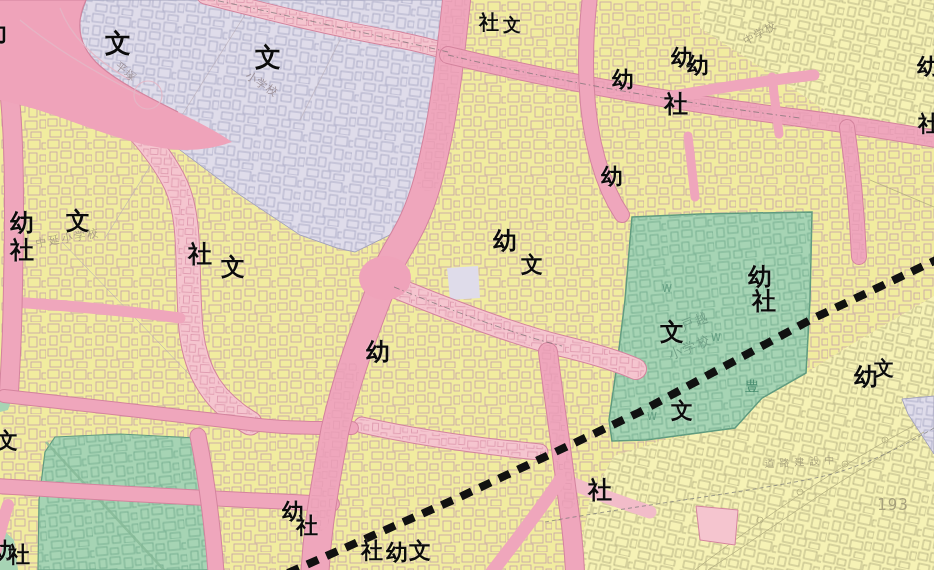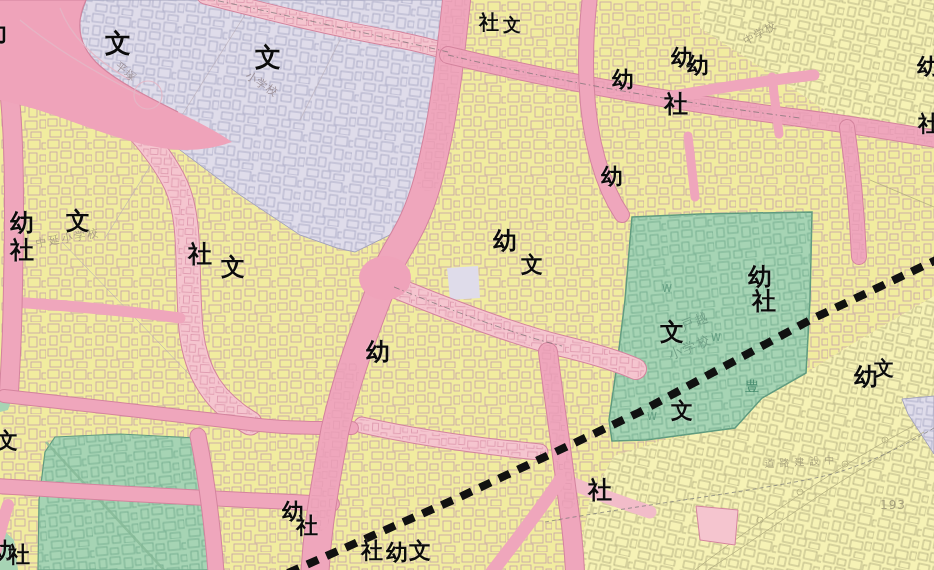--- a/index.html
+++ b/index.html
@@ -224,18 +224,18 @@
     </div>
   <div class="lbl-layer" id="basemap-text-layer">
       <span class="base-lbl" style="left: 126px; top: 72px; font-size: 11px; color: rgb(155, 143, 150); letter-spacing: 1px; transform: translate(-50%, -50%) rotate(38deg);">平塚</span>
       <span class="base-lbl" style="left: 262px; top: 84px; font-size: 11px; color: rgb(155, 143, 150); letter-spacing: 1px; transform: translate(-50%, -50%) rotate(33deg);">小学校</span>
       <span class="base-lbl" style="left: 760px; top: 33px; font-size: 11px; color: rgb(163, 157, 122); letter-spacing: 1px; transform: translate(-50%, -50%) rotate(-30deg);">中学校</span>
       <span class="base-lbl" style="left: 68px; top: 238px; font-size: 11px; color: rgb(165, 154, 128); letter-spacing: 2px; transform: translate(-50%, -50%) rotate(-10deg);">中延小学校</span>
       <span class="base-lbl" style="left: 695px; top: 321px; font-size: 13px; color: rgb(111, 158, 133); letter-spacing: 2px; transform: translate(-50%, -50%) rotate(-22deg);">戸越</span>
       <span class="base-lbl" style="left: 690px; top: 347px; font-size: 13px; color: rgb(111, 158, 133); letter-spacing: 2px; transform: translate(-50%, -50%) rotate(-22deg);">小学校</span>
       <span class="base-lbl" style="left: 752px; top: 386px; font-size: 14px; color: rgb(67, 137, 107); letter-spacing: 0px; transform: translate(-50%, -50%) rotate(0deg);">豊</span>
       <span class="base-lbl" style="left: 802px; top: 462px; font-size: 10px; color: rgb(163, 157, 122); letter-spacing: 5px; transform: translate(-50%, -50%) rotate(-3deg);">道路建設中</span>
-      <span class="base-lbl" style="left: 893px; top: 505px; font-size: 12px; color: rgb(163, 157, 122); letter-spacing: 1px; transform: translate(-50%, -50%) rotate(0deg);">193</span>
+      <span class="base-lbl" style="left: 893px; top: 505px; font-size: 15px; color: rgb(163, 157, 122); letter-spacing: 1px; transform: translate(-50%, -50%) rotate(0deg);">193</span>
       <span class="base-lbl" style="left: 667px; top: 289px; font-size: 10px; color: rgb(94, 154, 126); letter-spacing: 0px; transform: translate(-50%, -50%) rotate(0deg);">W</span>
       <span class="base-lbl" style="left: 716px; top: 338px; font-size: 10px; color: rgb(94, 154, 126); letter-spacing: 0px; transform: translate(-50%, -50%) rotate(0deg);">W</span>
       <span class="base-lbl" style="left: 652px; top: 417px; font-size: 10px; color: rgb(94, 154, 126); letter-spacing: 0px; transform: translate(-50%, -50%) rotate(0deg);">W</span>
     </div>
 </div>
 
 </body></html>

